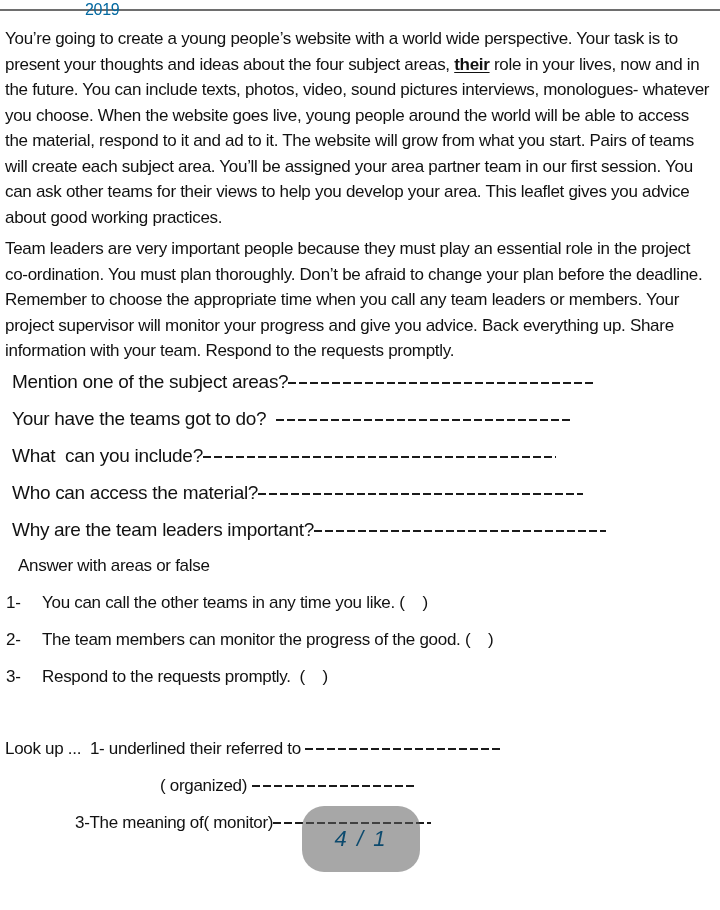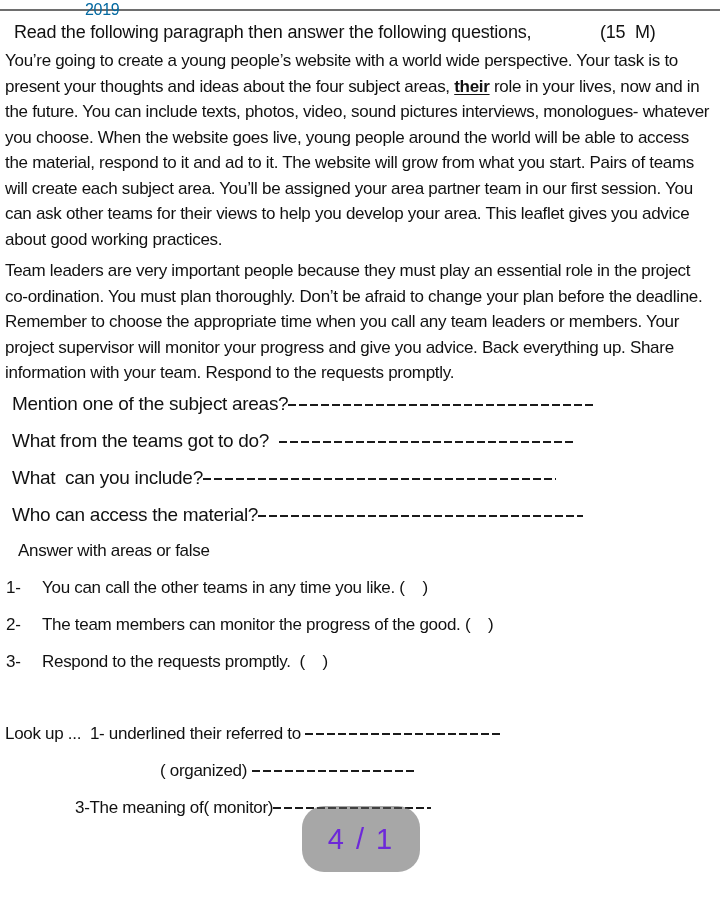--- a/index.html
+++ b/index.html
@@ -75,49 +75,47 @@
   .badge {
     position: absolute;
     left: 302px; top: 806px;
     width: 118px; height: 66px;
     background: rgba(95, 95, 95, 0.55);
     border-radius: 22px;
     display: flex; align-items: center; justify-content: center;
     z-index: 5;
   }
   .badge span {
-    color: #6d28d9;
-    font-size: 29px;
+    color: #0c4a6e;
+    font-size: 22px;
     letter-spacing: 2px;
     white-space: pre;
+    font-style: italic;
   }
 </style>
 </head>
 <body>
 
 <div>
 
   <div class="topbar">
     <div class="rule"></div>
     <span class="year">2019</span>
   </div>
 
-  <div class="header">
-    <span>Read the following paragraph then answer the following questions,</span>
-    <span class="marks">(15  M)</span>
-  </div>
 
   <p class="para first"><span>You’re going to create a young people’s website with a world wide perspective. Your task is to present your thoughts and ideas about the four subject areas, </span><span class="their">their</span><span> role in your lives, now and in the future. You can include texts, photos, video, sound pictures interviews, monologues- whatever you choose. When the website goes live, young people around the world will be able to access the material, respond to it and ad to it. The website will grow from what you start. Pairs of teams will create each subject area. You’ll be assigned your area partner team in our first session. You can ask other teams for their views to help you develop your area. This leaflet gives you advice about good working practices.</span></p>
 
   <p class="para">Team leaders are very important people because they must play an essential role in the project co-ordination. You must plan thoroughly. Don’t be afraid to change your plan before the deadline. Remember to choose the appropriate time when you call any team leaders or members. Your project supervisor will monitor your progress and give you advice. Back everything up. Share information with your team. Respond to the requests promptly.</p>
 
   <div class="q"><span>Mention one of the subject areas?</span><span class="blank" style="width:307px"></span></div>
-  <div class="q"><span>What from the teams got to do?  </span><span class="blank" style="width:297px"></span></div>
+  <div class="q"><span>Your have the teams got to do?  </span><span class="blank" style="width:297px"></span></div>
   <div class="q"><span>What  can you include?</span><span class="blank" style="width:353px"></span></div>
   <div class="q"><span>Who can access the material?</span><span class="blank" style="width:325px"></span></div>
+  <div class="q"><span>Why are the team leaders important?</span><span class="blank" style="width:292px"></span></div>
 
   <div class="tf-title">Answer with areas or false</div>
 
   <div class="tf">
     <span class="num">1-</span>
     <span>You can call the other teams in any time you like. (    )</span>
   </div>
   <div class="tf">
     <span class="num">2-</span>
     <span>The team members can monitor the progress of the good. (    )</span>

